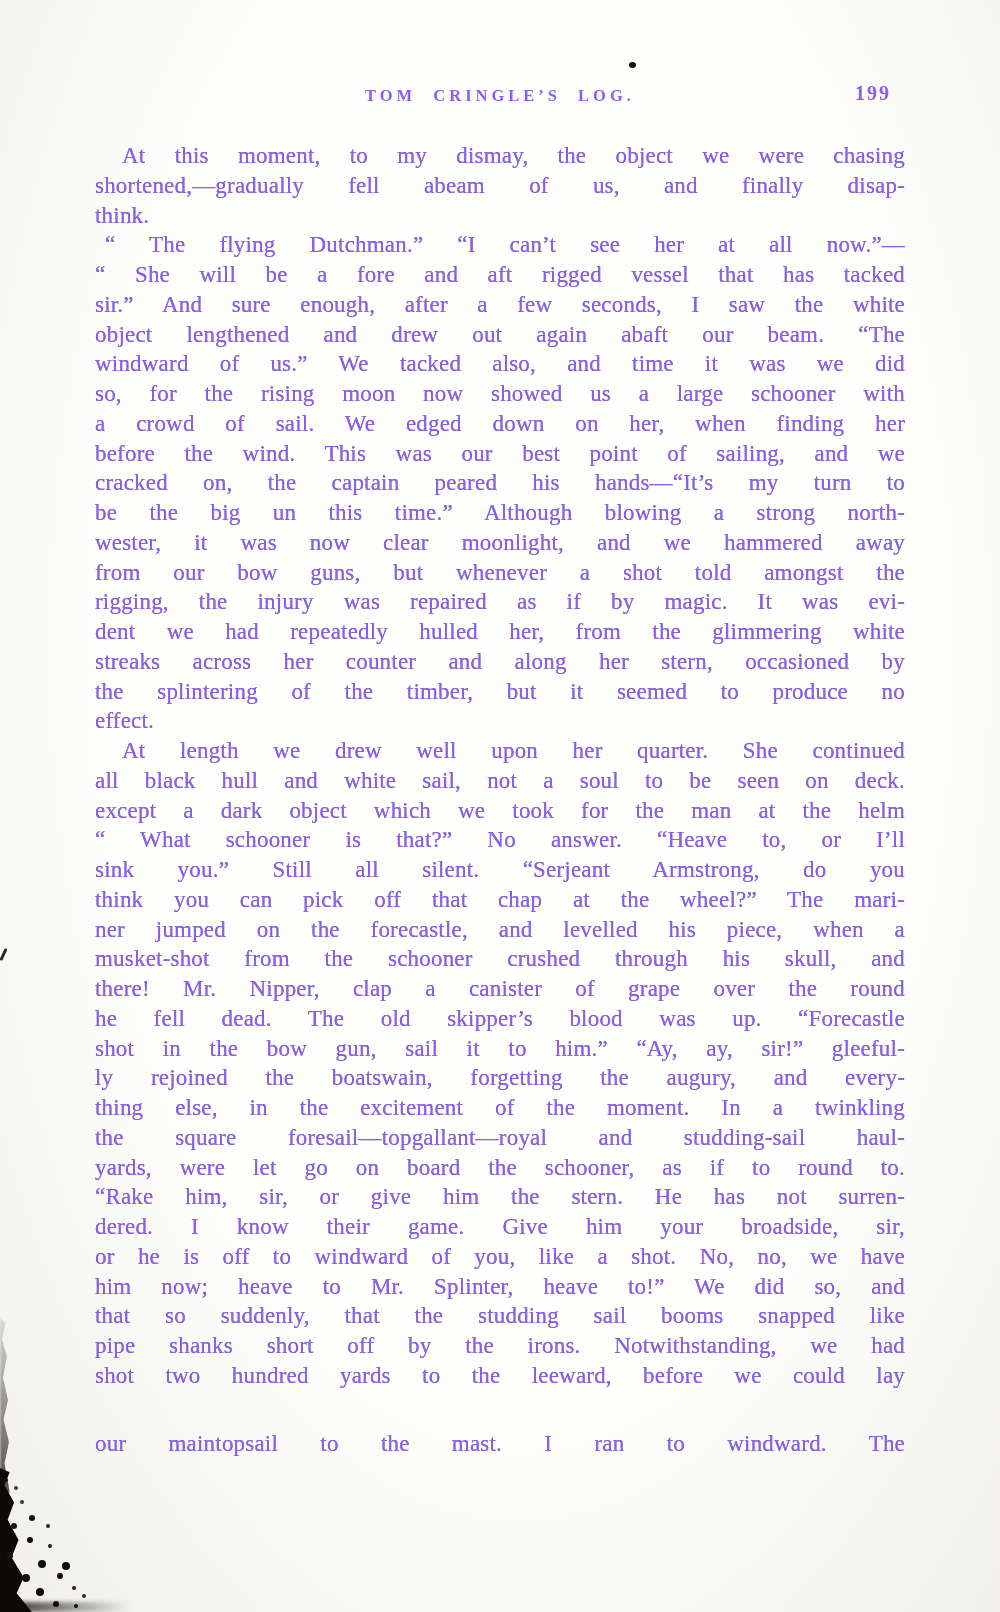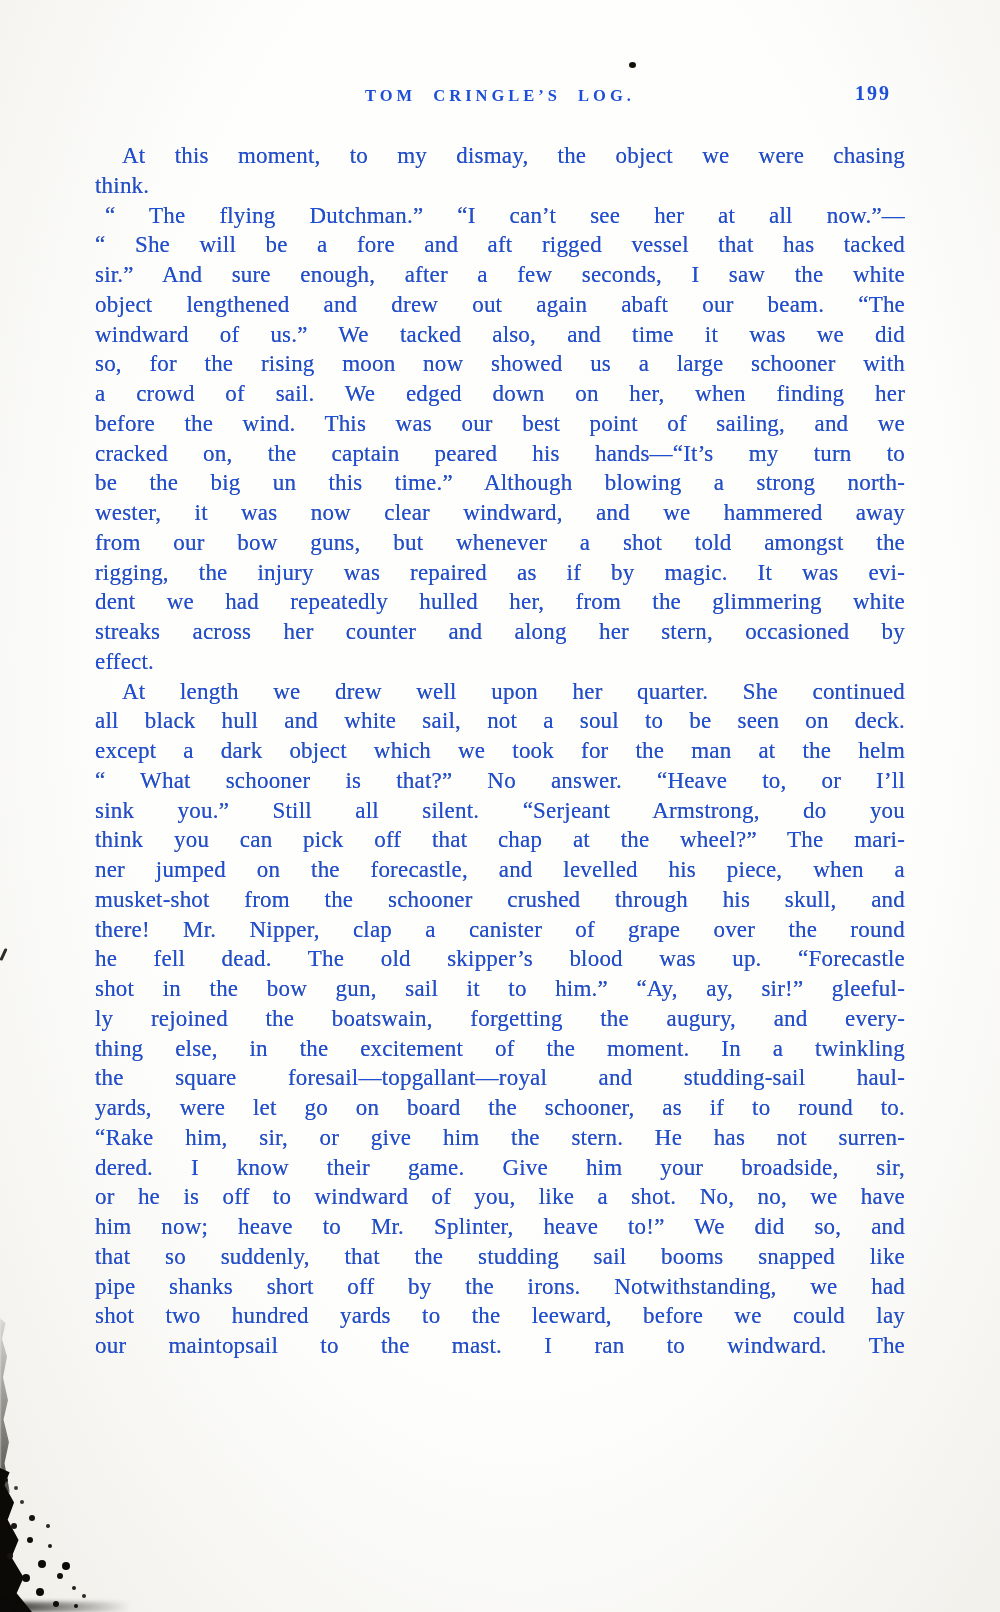--- a/index.html
+++ b/index.html
@@ -6,21 +6,21 @@
   body {
     width: 1000px; height: 1612px;
     background: #d8d6d2;
     font-family: "Liberation Serif", serif;
   }
   .page {
     position: relative;
     width: 1000px; height: 1612px;
     background: #fcfcf9;
     overflow: hidden;
-    color: #1d4ed8;
+    color: #8b5cf6;
   }
   .paper-tone {
     position: absolute; inset: 0;
     background: radial-gradient(ellipse at 52% 40%, rgba(255,255,255,.55) 55%, rgba(228,226,218,.5) 100%);
     pointer-events: none;
   }
   .running-head {
     position: absolute; top: 86px; left: 95px; width: 810px; height: 26px;
     font-weight: 700;
   }
@@ -36,21 +36,21 @@
     position: absolute; top: 141px; left: 95px; width: 810px;
     font-size: 23px; font-weight: 400; line-height: 29.75px;
     letter-spacing: .2px;
     text-shadow: 0 0 .4px rgba(24,18,10,.55);
   }
   .para { margin: 0; }
   .line { text-align: justify; text-align-last: justify; }
   .para .line:first-child { text-indent: 27px; }
   .para:nth-child(2) .line:first-child { text-indent: 10px; }
   .para .line:last-child { text-align-last: left; }
-  .para.continued .line:last-child { text-align-last: justify; }
+  .para.continued .line:last-child { text-align-last: justify; margin-top: 38px; }
 
   
   .ink-dot {
     position: absolute; left: 629px; top: 62px;
     width: 7px; height: 6px; border-radius: 50%; background: #131009;
   }
   .margin-mark {
     position: absolute; left: 2px; top: 948px;
     width: 3px; height: 13px; background: #2e2a24;
     transform: rotate(25deg); border-radius: 2px;
@@ -93,38 +93,40 @@
   <div class="ink-dot"></div>
 
   <header class="running-head">
     <span class="head-title">TOM CRINGLE’S LOG.</span>
     <span class="page-number">199</span>
   </header>
 
   <main class="text-block">
     <div class="para">
         <div class="line">At this moment, to my dismay, the object we were chasing</div>
+        <div class="line">shortened,—gradually fell abeam of us, and finally disap-</div>
         <div class="line">think.</div>
       </div>
     <div class="para">
         <div class="line">“ The flying Dutchman.”  “I can’t see her at all now.”—</div>
         <div class="line">“ She will be a fore and aft rigged vessel that has tacked</div>
         <div class="line">sir.”  And sure enough, after a few seconds, I saw the white</div>
         <div class="line">object lengthened and drew out again abaft our beam.  “The</div>
         <div class="line">windward of us.”  We tacked also, and time it was we did</div>
         <div class="line">so, for the rising moon now showed us a large schooner with</div>
         <div class="line">a crowd of sail.  We edged down on her, when finding her</div>
         <div class="line">before the wind.  This was our best point of sailing, and we</div>
         <div class="line">cracked on, the captain peared his hands—“It’s my turn to</div>
         <div class="line">be the big un this time.”  Although blowing a strong north-</div>
-        <div class="line">wester, it was now clear windward, and we hammered away</div>
+        <div class="line">wester, it was now clear moonlight, and we hammered away</div>
         <div class="line">from our bow guns, but whenever a shot told amongst the</div>
         <div class="line">rigging, the injury was repaired as if by magic.  It was evi-</div>
         <div class="line">dent we had repeatedly hulled her, from the glimmering white</div>
         <div class="line">streaks across her counter and along her stern, occasioned by</div>
+        <div class="line">the splintering of the timber, but it seemed to produce no</div>
         <div class="line">effect.</div>
       </div>
     <div class="para continued">
         <div class="line">At length we drew well upon her quarter.  She continued</div>
         <div class="line">all black hull and white sail, not a soul to be seen on deck.</div>
         <div class="line">except a dark object which we took for the man at the helm</div>
         <div class="line">“ What schooner is that?”  No answer.  “Heave to, or I’ll</div>
         <div class="line">sink you.”  Still all silent.  “Serjeant Armstrong, do you</div>
         <div class="line">think you can pick off that chap at the wheel?”  The mari-</div>
         <div class="line">ner jumped on the forecastle, and levelled his piece, when a</div>

